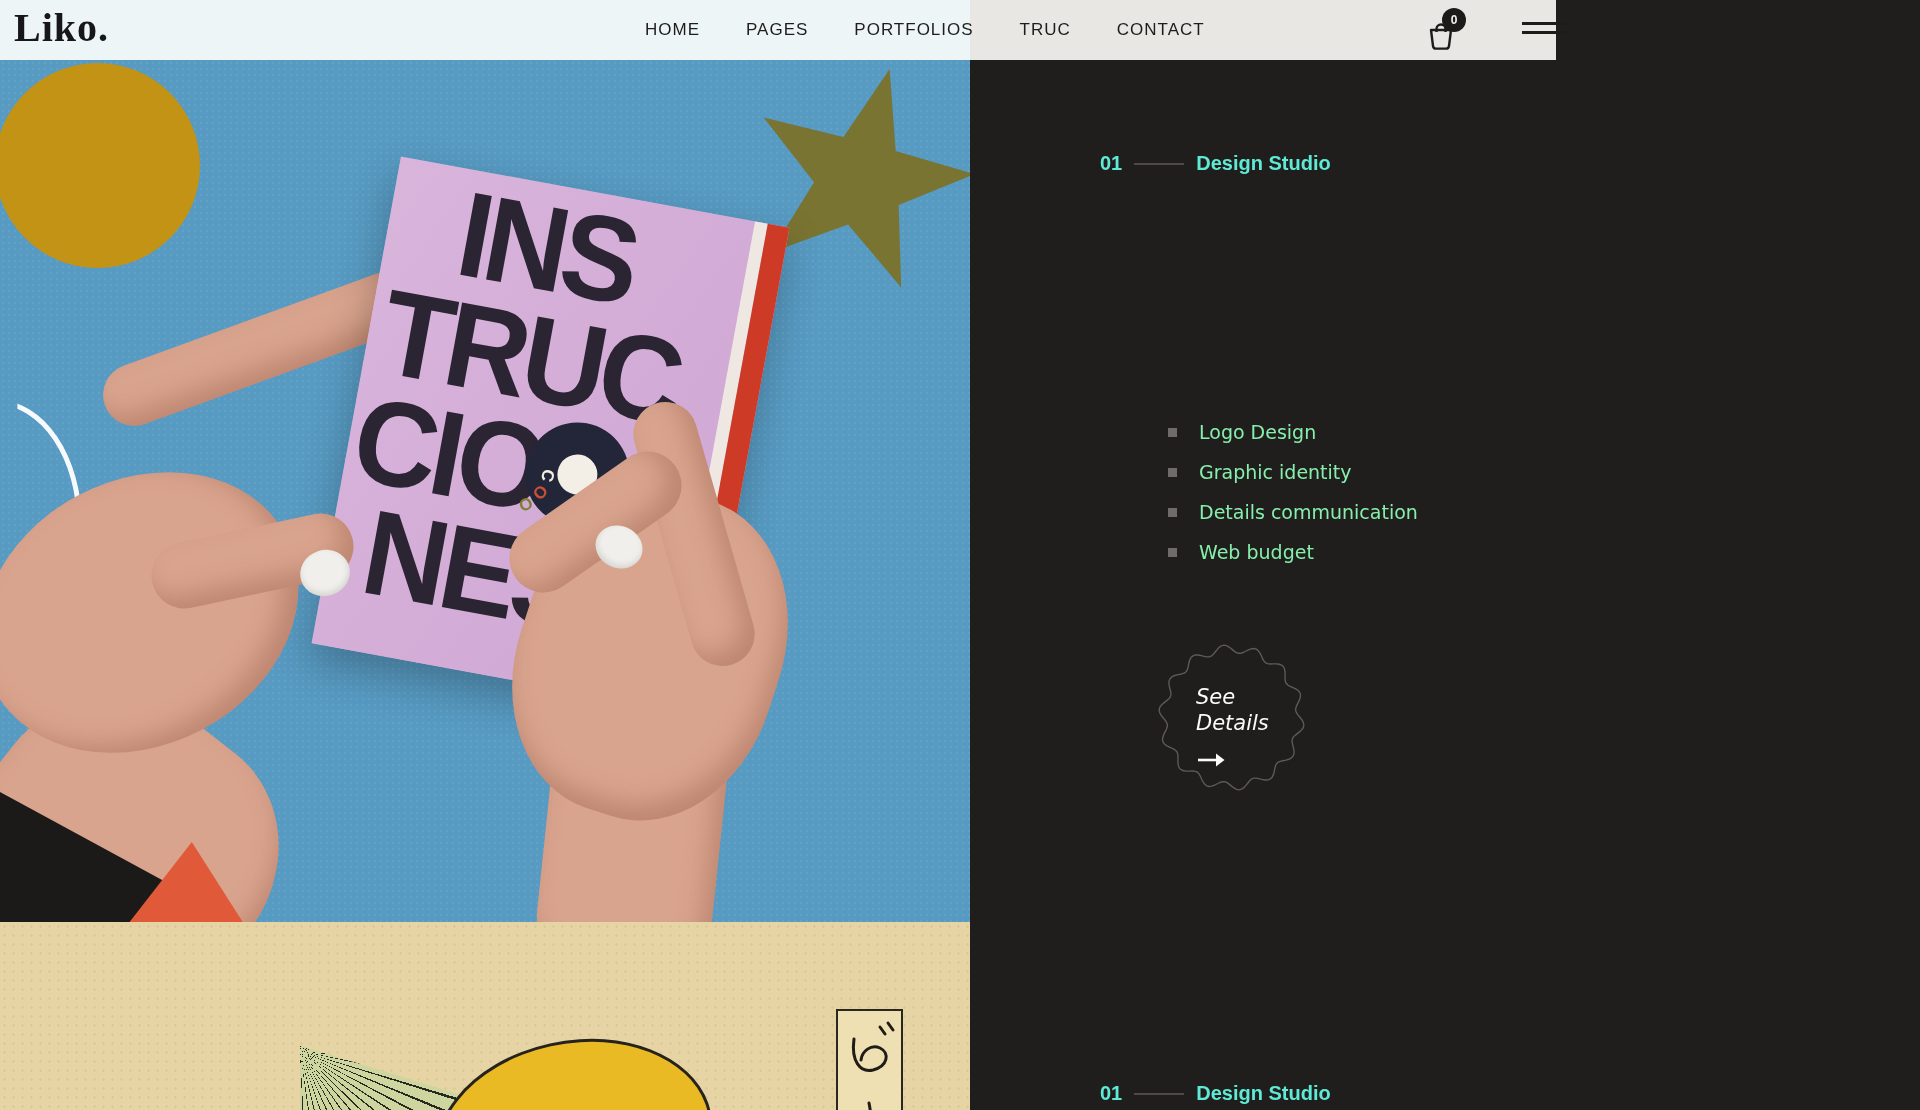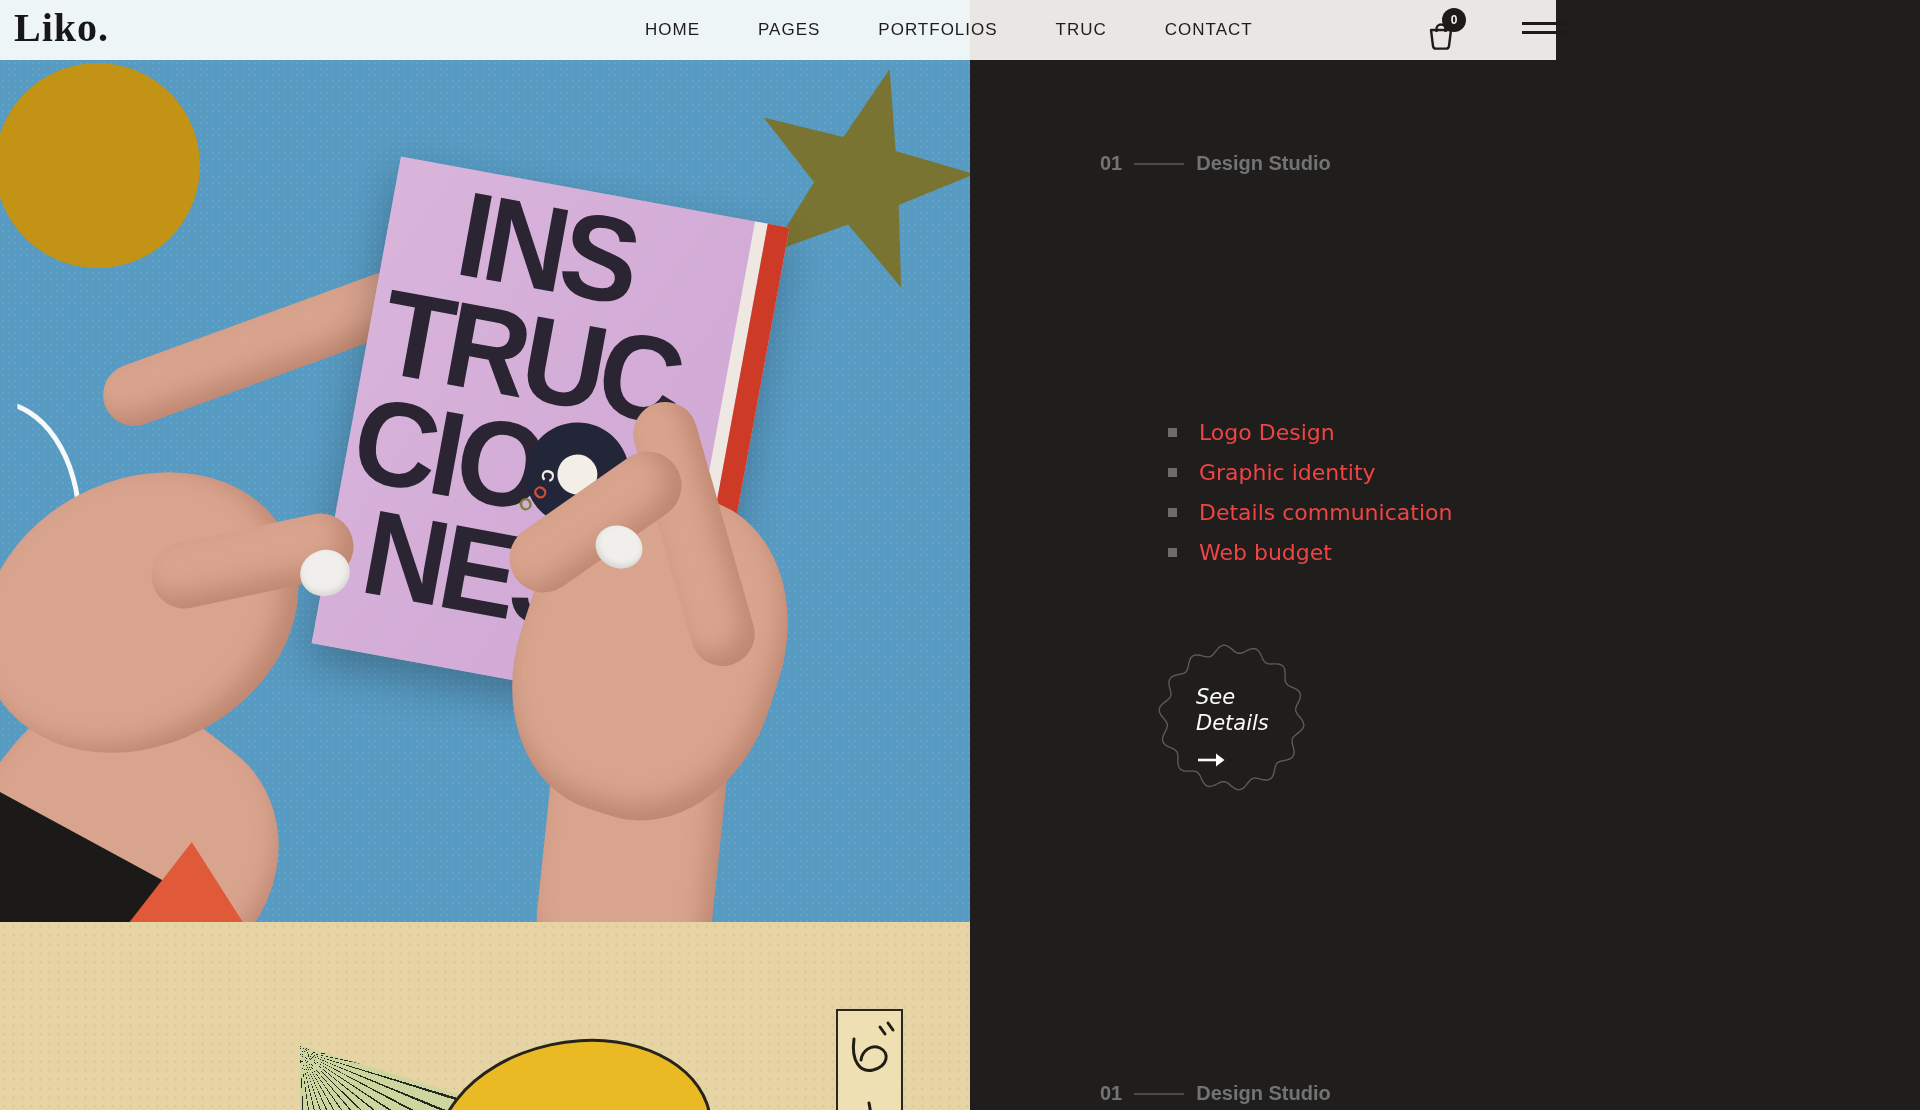--- a/index.html
+++ b/index.html
@@ -5,21 +5,21 @@
   * { margin:0; padding:0; box-sizing:border-box; }
   html,body { width:1920px; height:1110px; overflow:hidden; background:#201e1d;
               font-family:"Liberation Sans", sans-serif; }
   .page { position:relative; width:1920px; height:1110px; }
 
   
   header { position:absolute; top:0; left:0; width:1556px; height:60px; z-index:40;
            background:linear-gradient(to right,#eef5f7 0,#eef5f7 970px,#e9e7e4 970px,#e9e7e4 100%); }
   .logo { position:absolute; left:14px; top:4px; font-family:"Liberation Serif", serif;
           font-weight:700; font-size:40px; letter-spacing:1px; color:#17161a; cursor:pointer; }
-  nav { position:absolute; left:645px; top:0; height:60px; display:flex; align-items:center; gap:58px; }
+  nav { position:absolute; left:645px; top:0; height:60px; display:flex; align-items:center; gap:46px; }
   nav a { font-size:17px; font-weight:500; letter-spacing:1px; color:#1e1d1c;
           text-decoration:none; cursor:pointer; }
   .header-right { position:absolute; right:0; top:0; height:60px; width:130px; }
   .cart { position:absolute; left:0; top:12px; width:46px; height:40px; cursor:pointer; }
   .cart svg { position:absolute; left:0; top:8px; }
   .cart-badge { position:absolute; left:16px; top:-4px; width:24px; height:24px; border-radius:50%;
                 background:#1c1b1a; color:#f5f3f0; font-size:12px; font-weight:700;
                 display:flex; align-items:center; justify-content:center; }
   .hamburger { position:absolute; right:-12px; top:22px; width:46px; height:16px; cursor:pointer; }
   .hamburger span { display:block; width:100%; height:3px; background:#1d1c1b; margin-bottom:6px; }
@@ -83,31 +83,31 @@
   .ribbon { position:absolute; left:430px; top:118px; width:280px; height:120px;
             background:var(--yellow,#eaba25); border:3px solid #26221c;
             border-radius:55% 45% 0 0 / 95% 75% 0 0; transform:rotate(-4deg); }
   .stamp { position:absolute; left:836px; top:87px; width:67px; height:147px;
            background:#efe0b4; border:2px solid #2a2620; }
 
   
   .panel { position:absolute; left:970px; top:60px; width:950px; height:1050px;
            background:var(--panel,#201e1d); }
   .eyebrow { position:absolute; display:flex; align-items:center; gap:12px;
-             color:#737373; font-size:20px; font-weight:700; }
+             color:#5eead4; font-size:20px; font-weight:700; }
   .eyebrow .rule { width:50px; height:2px; background:#4c4946; }
   .eyebrow-1 { left:130px; top:92px; }
   .eyebrow-2 { left:130px; top:1022px; }
   h1.title { position:absolute; left:127px; top:140px; color:#f4f3f2; font-size:58px;
              font-weight:700; letter-spacing:-1px; }
   .desc { position:absolute; left:186px; top:228px; width:556px; color:#a6a5a4;
           font-size:21px; line-height:30px; font-weight:700; }
   ul.services { position:absolute; left:198px; top:360px; list-style:none; }
   ul.services li { display:flex; align-items:center; height:24px; margin-bottom:16px;
-                   color:#ef4444; font-size:22px; font-family:"DejaVu Sans","Liberation Sans",sans-serif; }
+                   color:#86efac; font-size:19px; font-family:"DejaVu Sans","Liberation Sans",sans-serif; }
   ul.services .sq { width:9px; height:9px; background:#6f6b68; margin-right:22px; flex:none; }
 
   .cta { position:absolute; left:188px; top:584px; width:147px; height:147px; cursor:pointer;
          text-decoration:none; display:block;font-style:italic; }
   .cta svg.wavy { position:absolute; inset:0; }
   .cta .txt { position:absolute; left:38px; top:40px; color:#fbfbfa; font-size:21px;
               line-height:26px; font-family:"DejaVu Sans","Liberation Sans",sans-serif; }
   .cta .arrow { position:absolute; left:38px; top:108px; }
 </style>
 </head>

